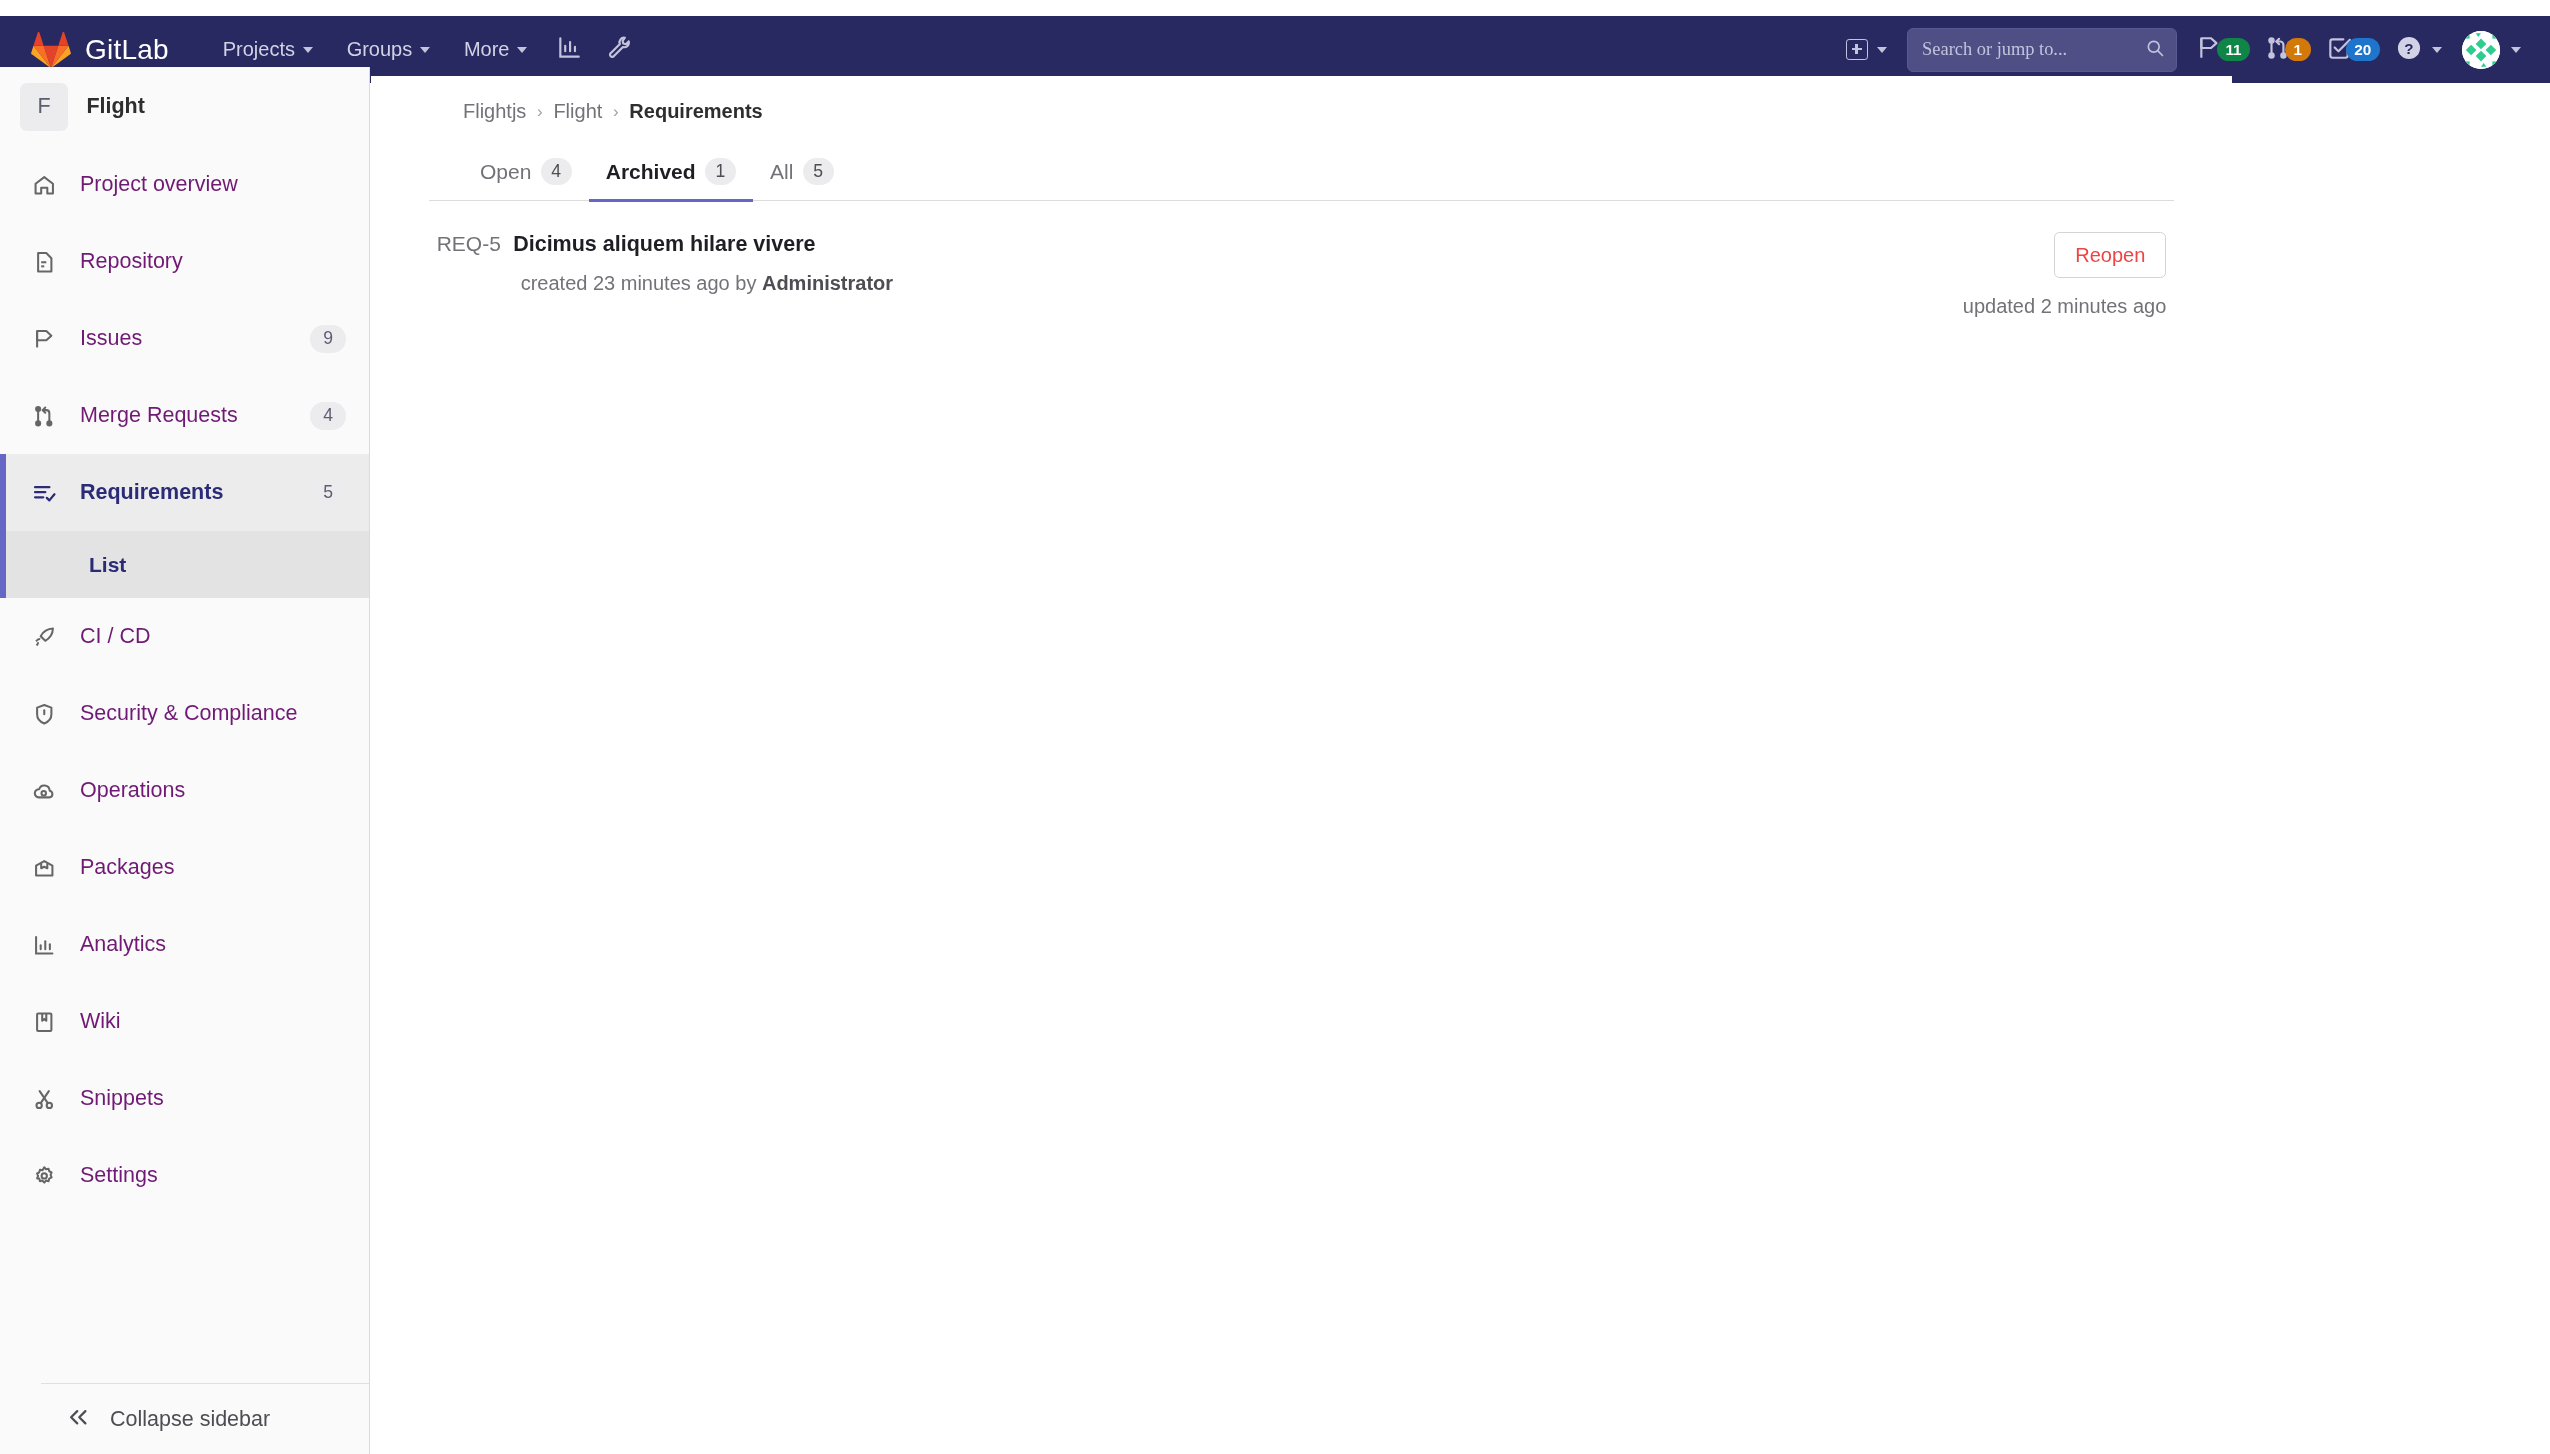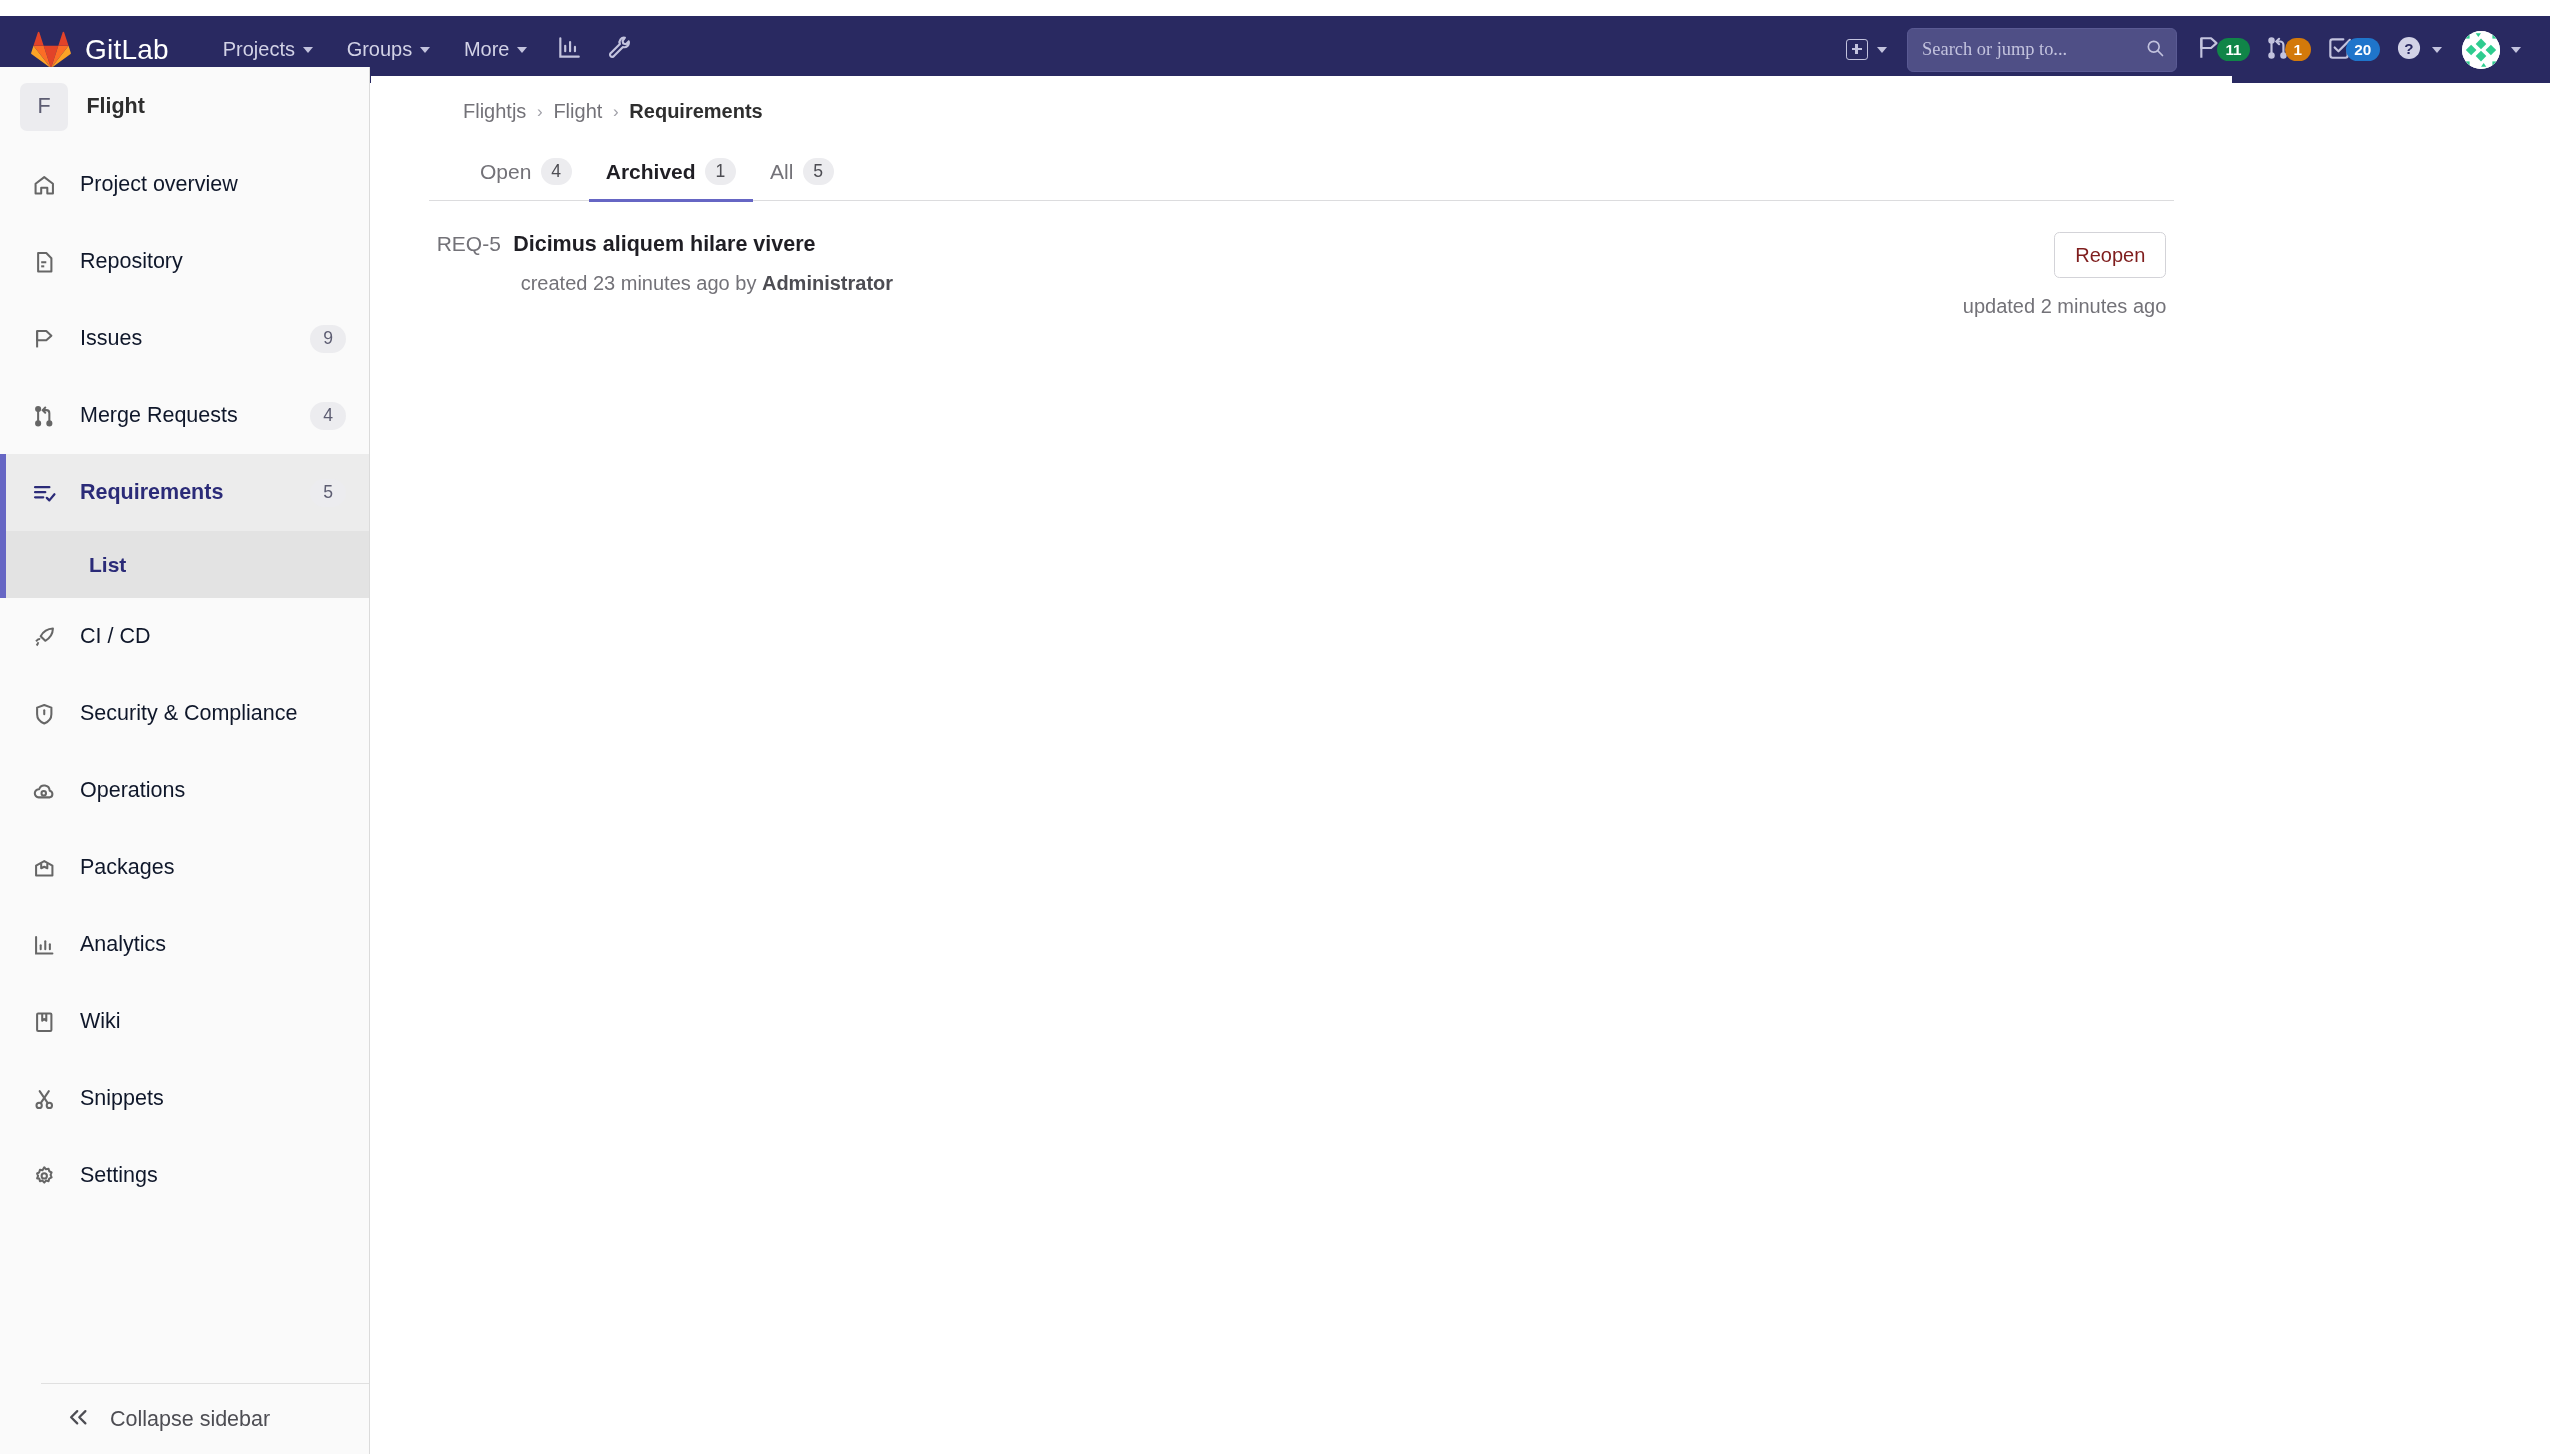--- a/index.html
+++ b/index.html
@@ -175,21 +175,21 @@
     width: 28px; height: 28px;
     flex: none;
     display: flex;
     align-items: center;
     justify-content: center;
     color: #666;
   }
   .side-item .si-label {
     margin-left: 21.5px;
     font-size: 21.5px;
-    color: #0f172a;
+    color: #701a75;
     white-space: nowrap;
     flex: 1;
   }
   .si-count {
     background: #ececef;
     color: #5d5d72;
     font-size: 17.6px;
     border-radius: 17px;
     padding: 3.8px 13px;
     line-height: 1.2;
@@ -312,21 +312,21 @@
     display: flex;
     flex-direction: column;
     align-items: flex-end;
     flex: none;
   }
   .btn-reopen {
     background: #fff;
     border: 0.8px solid #d3d3d8;
     border-radius: 5.4px;
     font-size: 20px;
-    color: #7f1d1d;
+    color: #ef4444;
     padding: 10px 20px;
     cursor: pointer;
     font-family: "Liberation Sans", sans-serif;
     line-height: 1.2;
   }
   .req-updated {
     margin-top: 17px;
     font-size: 20px;
     color: #737278;
     white-space: nowrap;

